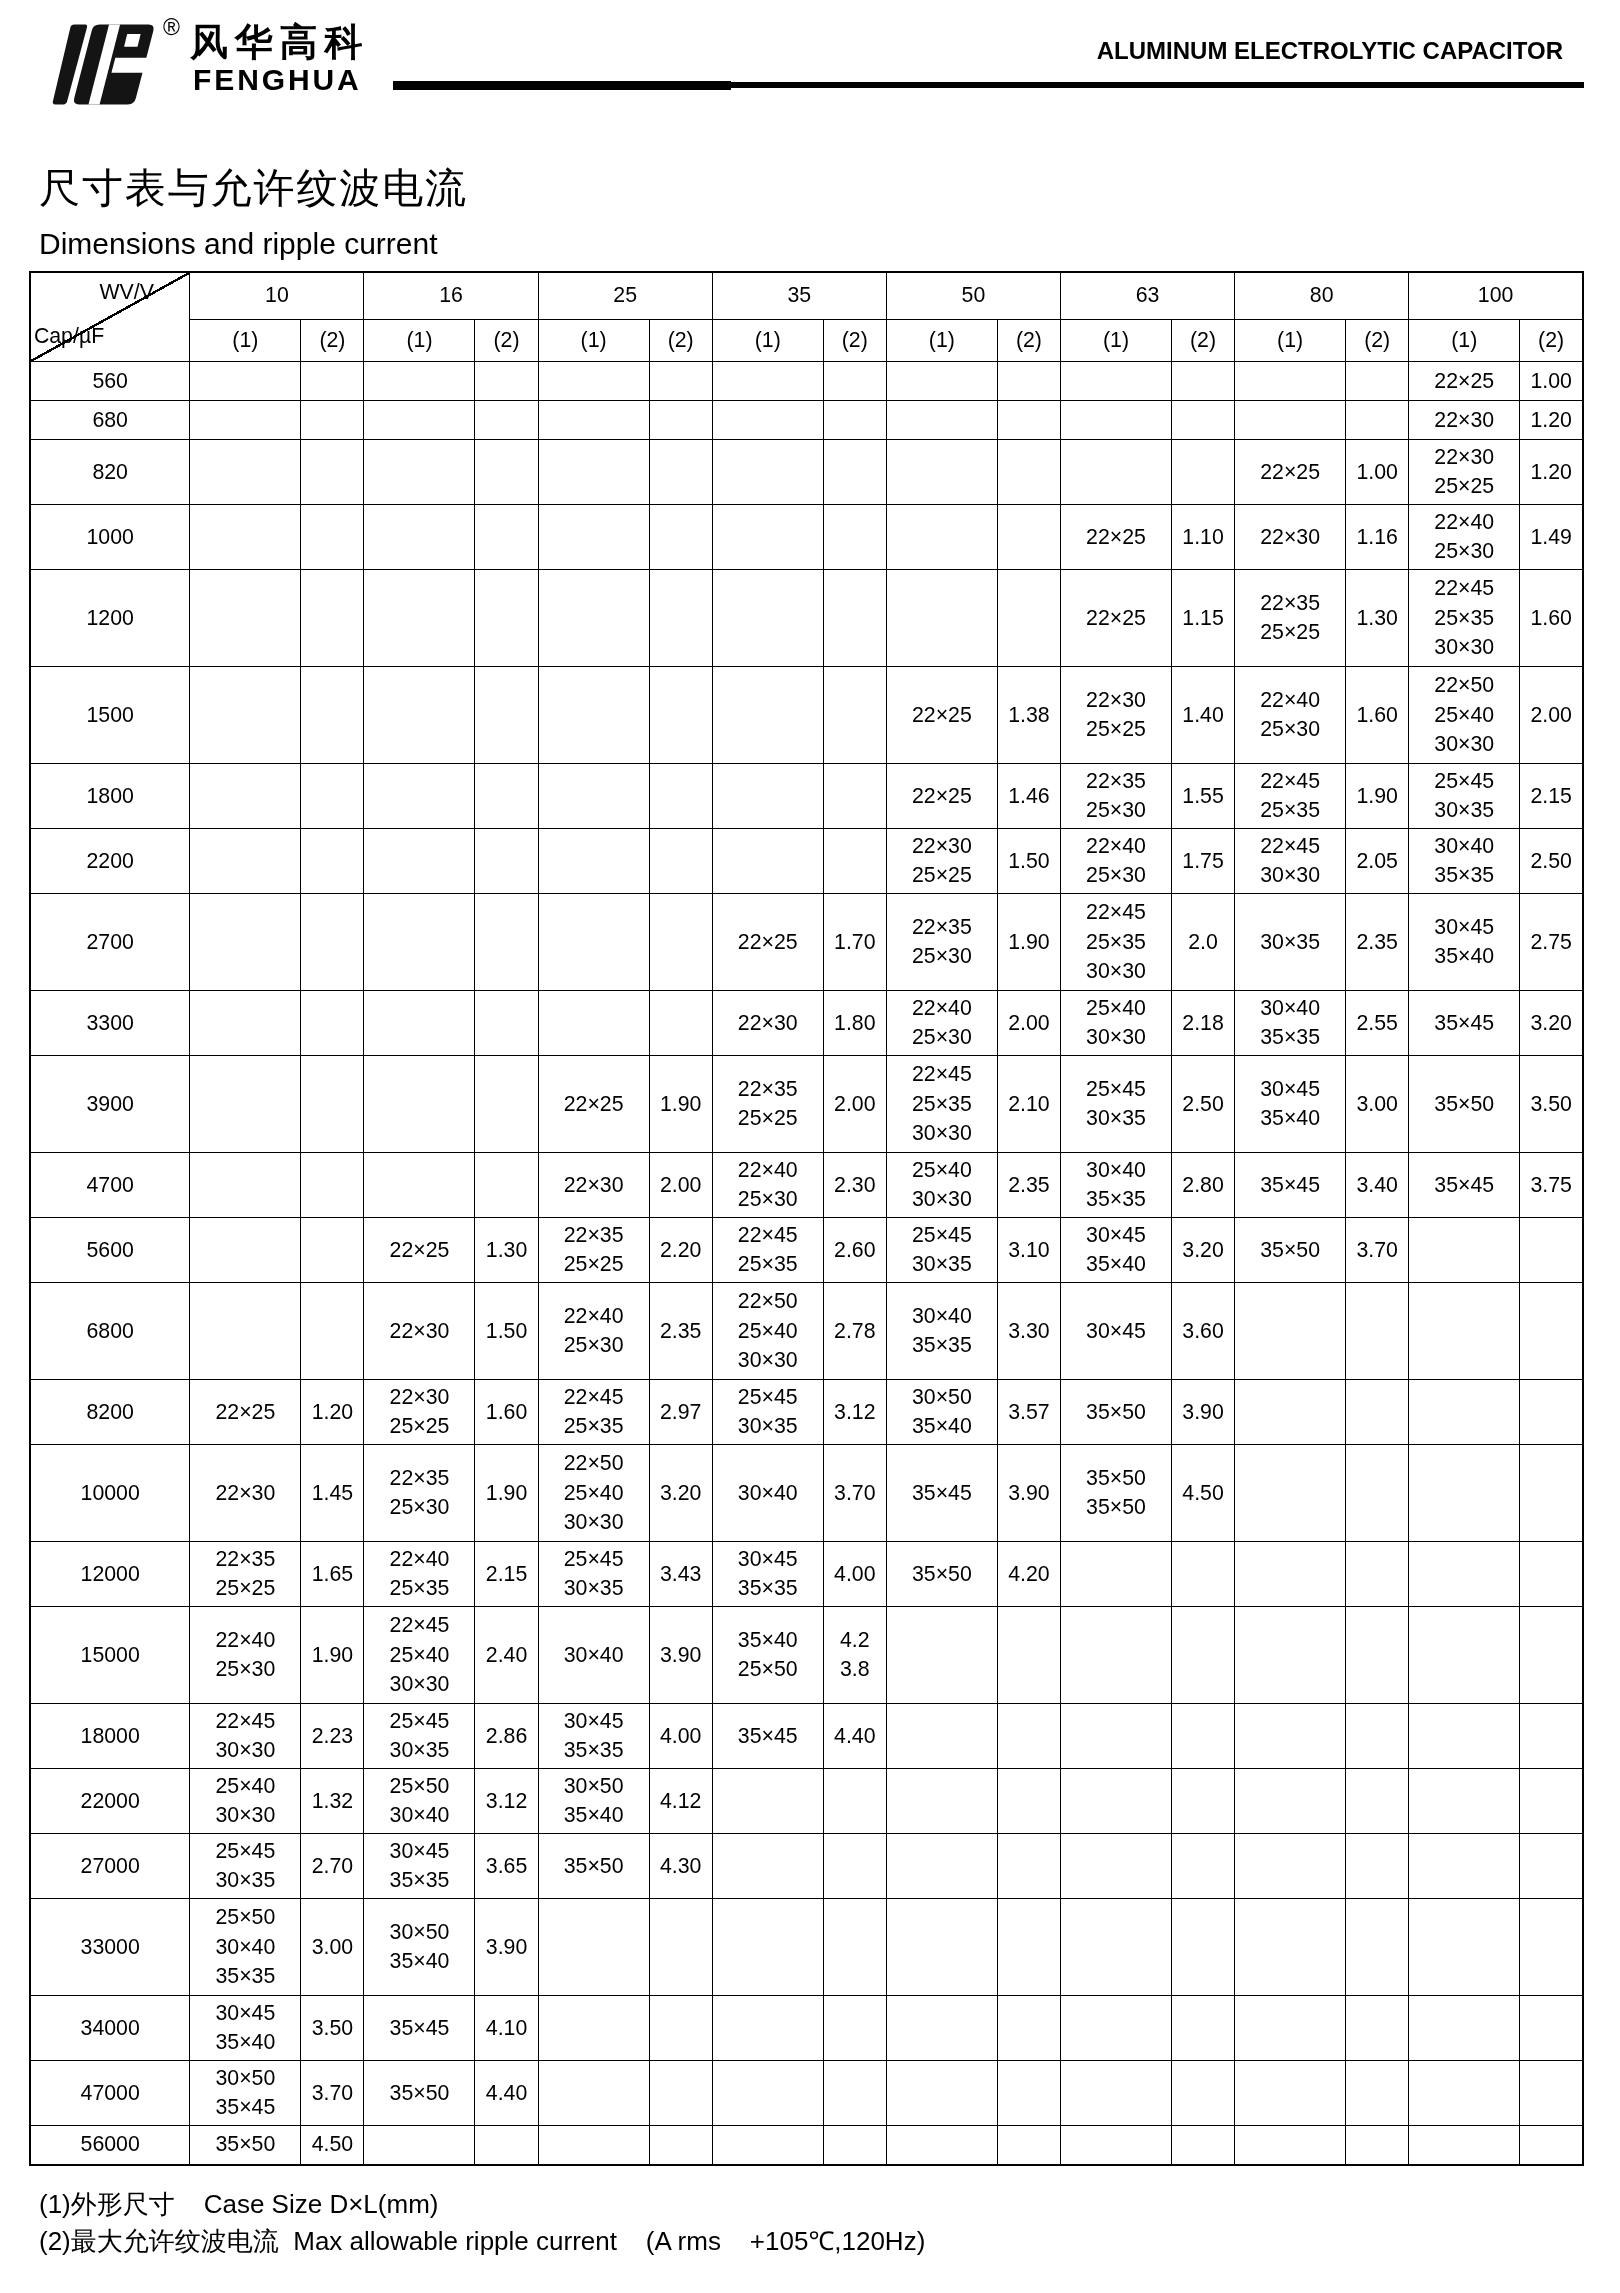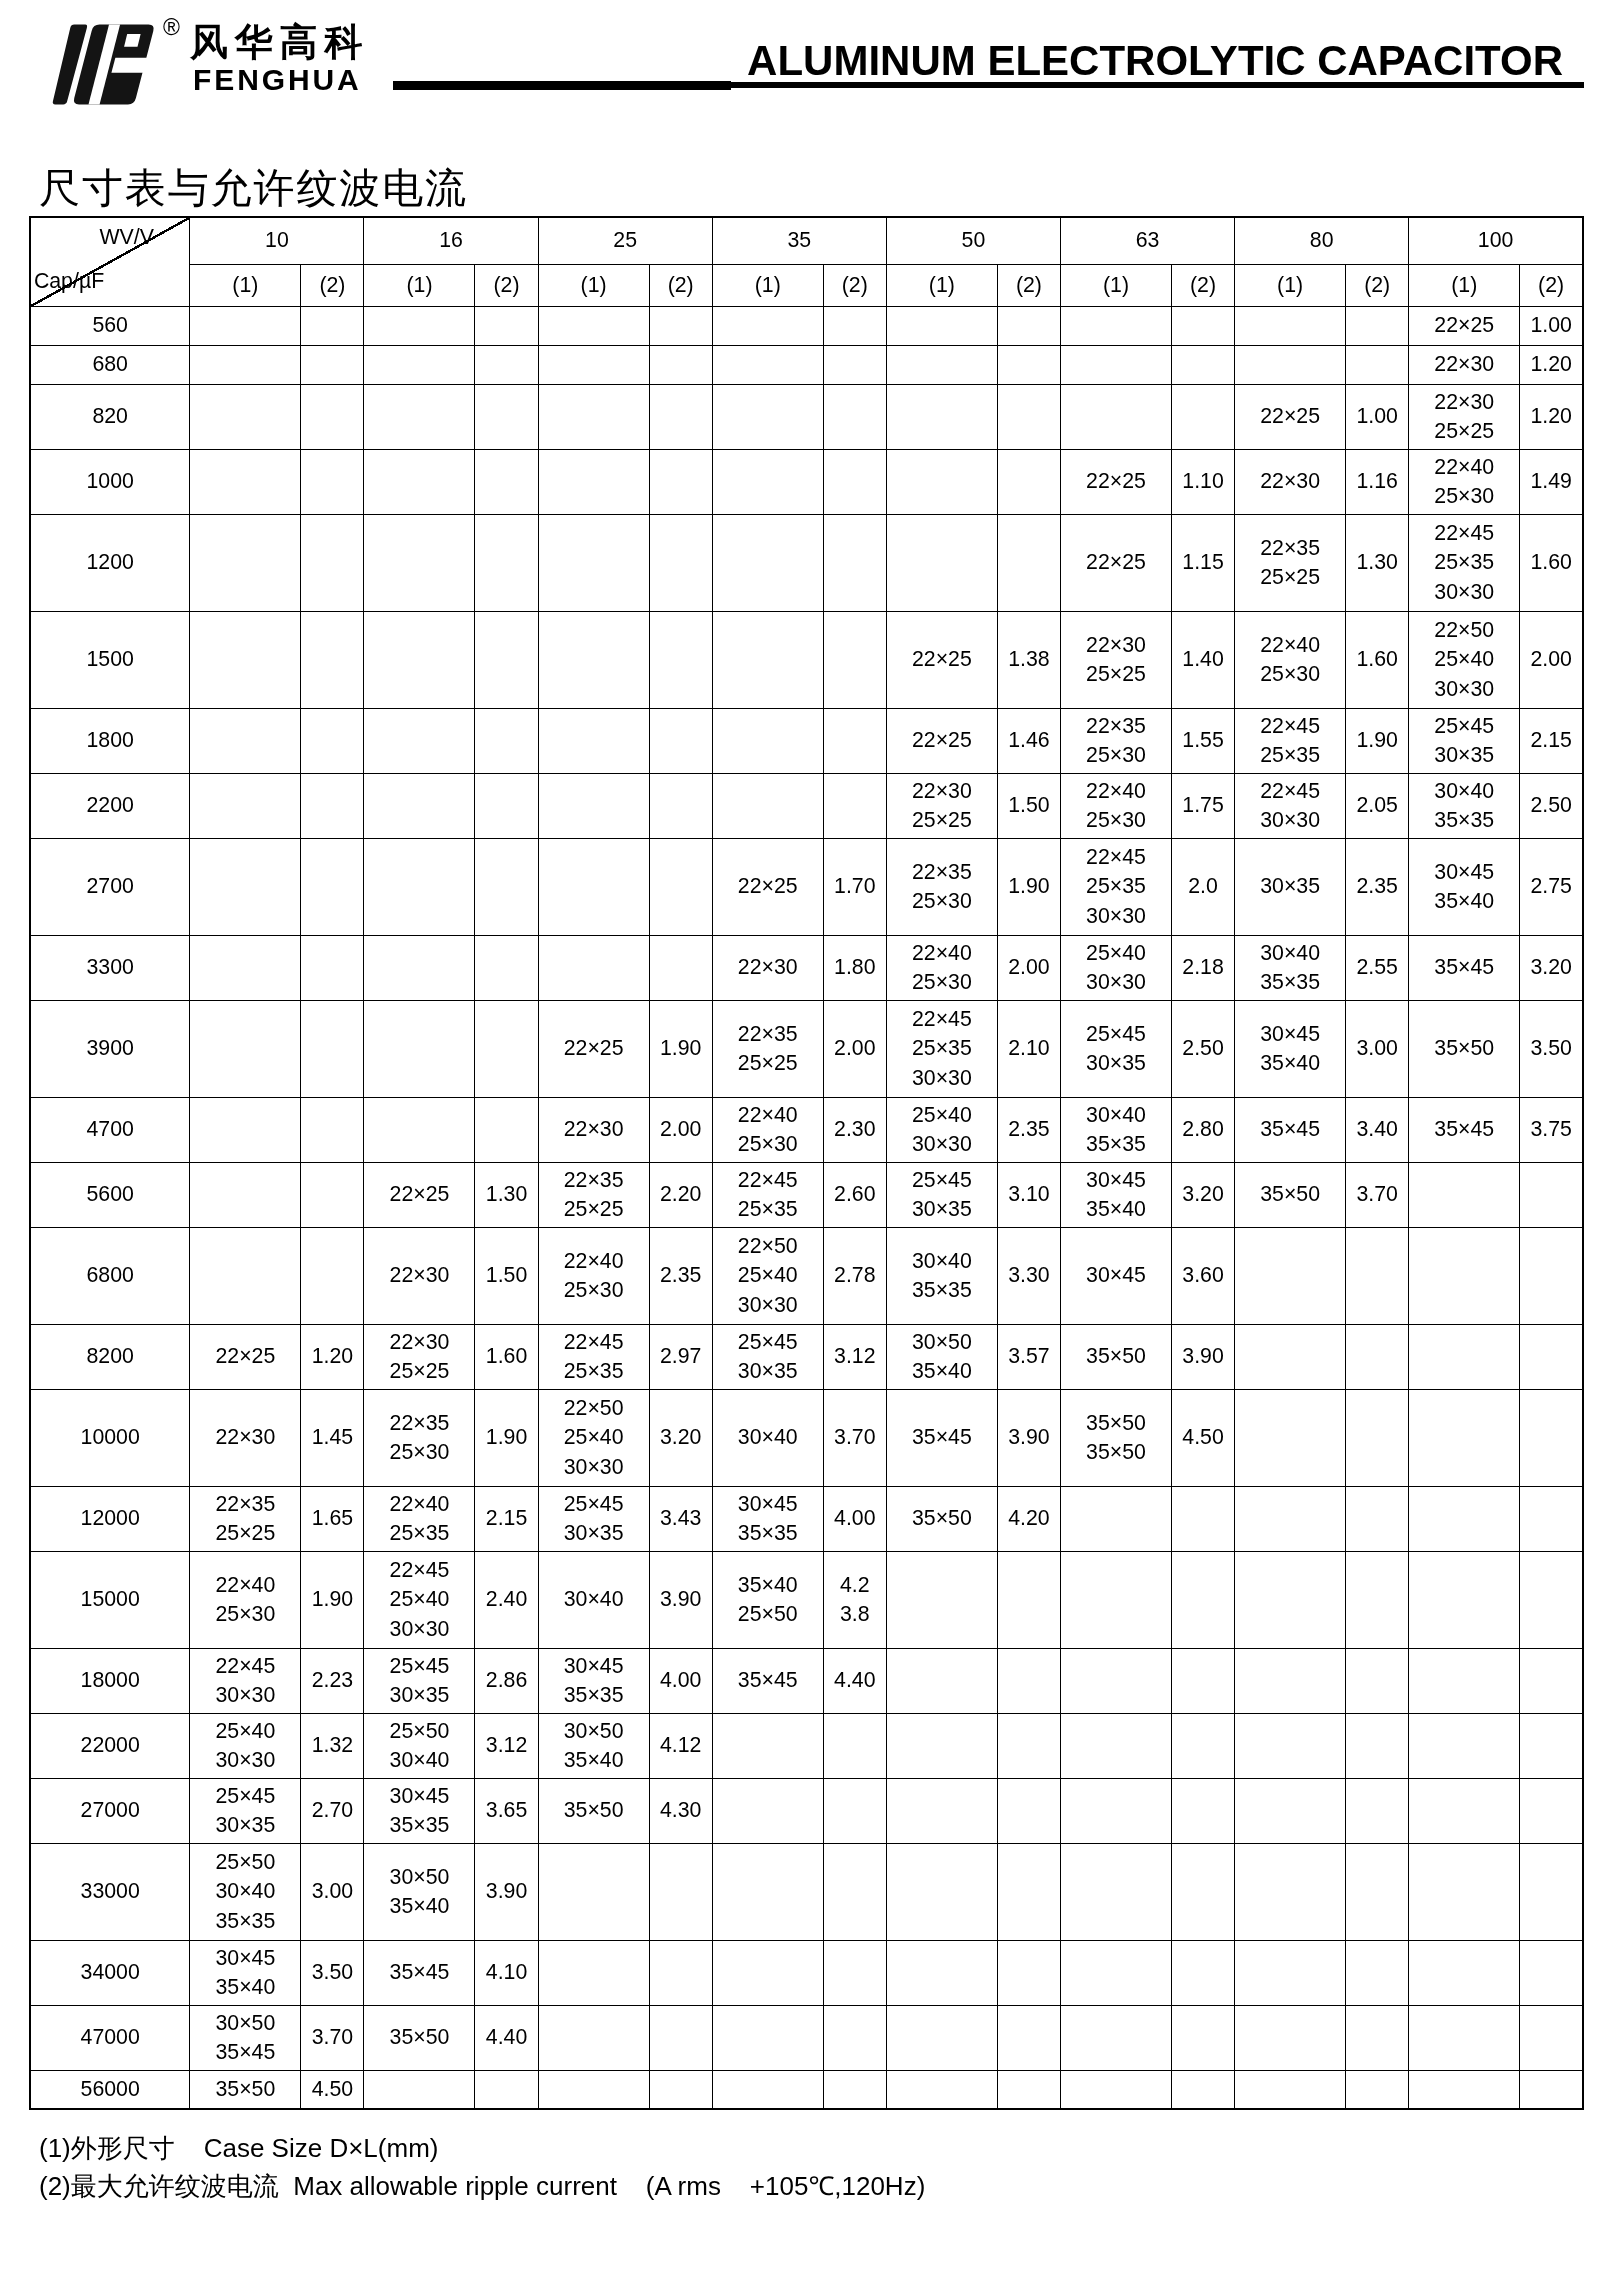--- a/index.html
+++ b/index.html
@@ -11,21 +11,21 @@
     color:#000;
     font-family:"Liberation Sans", sans-serif;
     overflow:hidden;
   }
   
   .hdr{position:relative;height:153px;}
   .logo-mark{position:absolute;left:46px;top:23px;width:115px;height:83px;}
   .reg{position:absolute;left:163px;top:13.6px;font-size:23px;font-weight:400;}
   .logo-cn{position:absolute;left:190px;top:23px;font-size:38px;font-weight:700;letter-spacing:6.8px;line-height:1;}
   .logo-en{position:absolute;left:193px;top:65px;font-size:30px;font-weight:700;letter-spacing:2.9px;line-height:1;}
-  .doc-title{position:absolute;right:58px;top:37px;font-size:42px;font-weight:700;letter-spacing:0;white-space:nowrap;}
+  .doc-title{position:absolute;right:58px;top:37px;font-size:24px;font-weight:700;letter-spacing:0;white-space:nowrap;}
   .rule-left{position:absolute;left:393px;top:81px;width:338px;height:8.7px;background:#000;}
   .rule-right{position:absolute;left:726px;top:82px;width:858px;height:5.8px;background:#000;}
   
   .sec-cn{margin:7.8px 0 0 39px;font-size:41px;font-weight:500;letter-spacing:1.9px;}
   .sec-en{margin:11.6px 0 9.7px 39px;font-size:30px;font-weight:400;}
   
   table.dim{
     border-collapse:collapse;
     table-layout:fixed;
     width:1555px;
@@ -74,20 +74,21 @@
     </svg>
     <span class="reg">®</span>
     <div class="logo-cn">风华高科</div>
     <div class="logo-en">FENGHUA</div>
     <div class="doc-title">ALUMINUM ELECTROLYTIC CAPACITOR</div>
     <div class="rule-left"></div>
     <div class="rule-right"></div>
   </div>
 
   <div class="sec-cn">尺寸表与允许纹波电流</div>
+  <div class="sec-en">Dimensions and ripple current</div>
 
   <table class="dim">
       <colgroup>
         <col style="width: 157px;">
         <col style="width: 109px;">
         <col style="width: 62px;">
         <col style="width: 109px;">
         <col style="width: 62px;">
         <col style="width: 109px;">
         <col style="width: 62px;">

